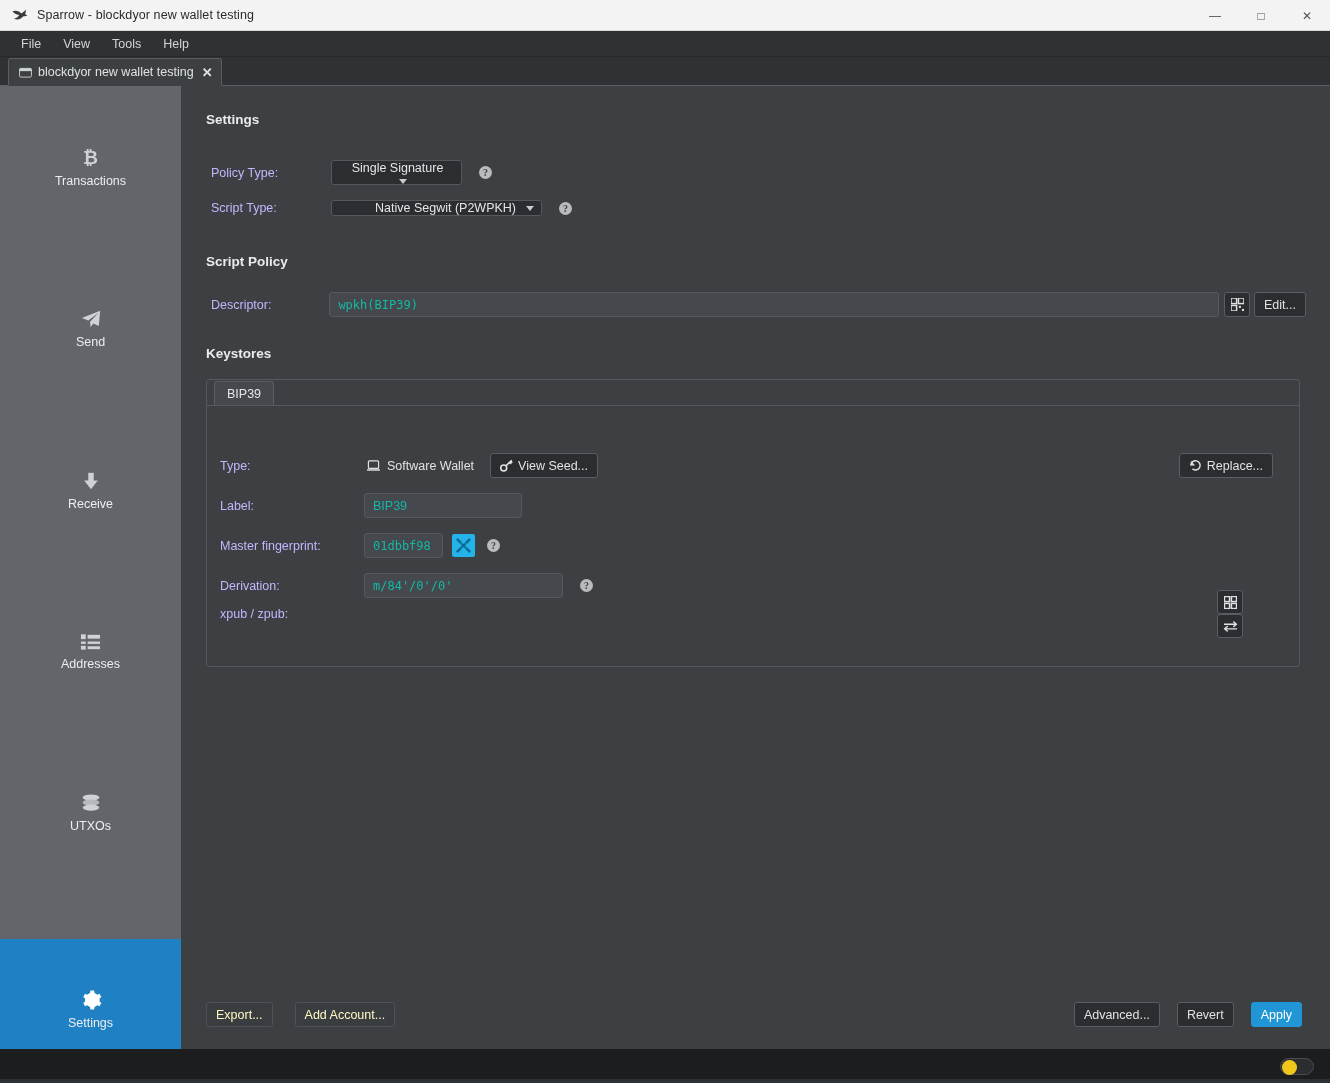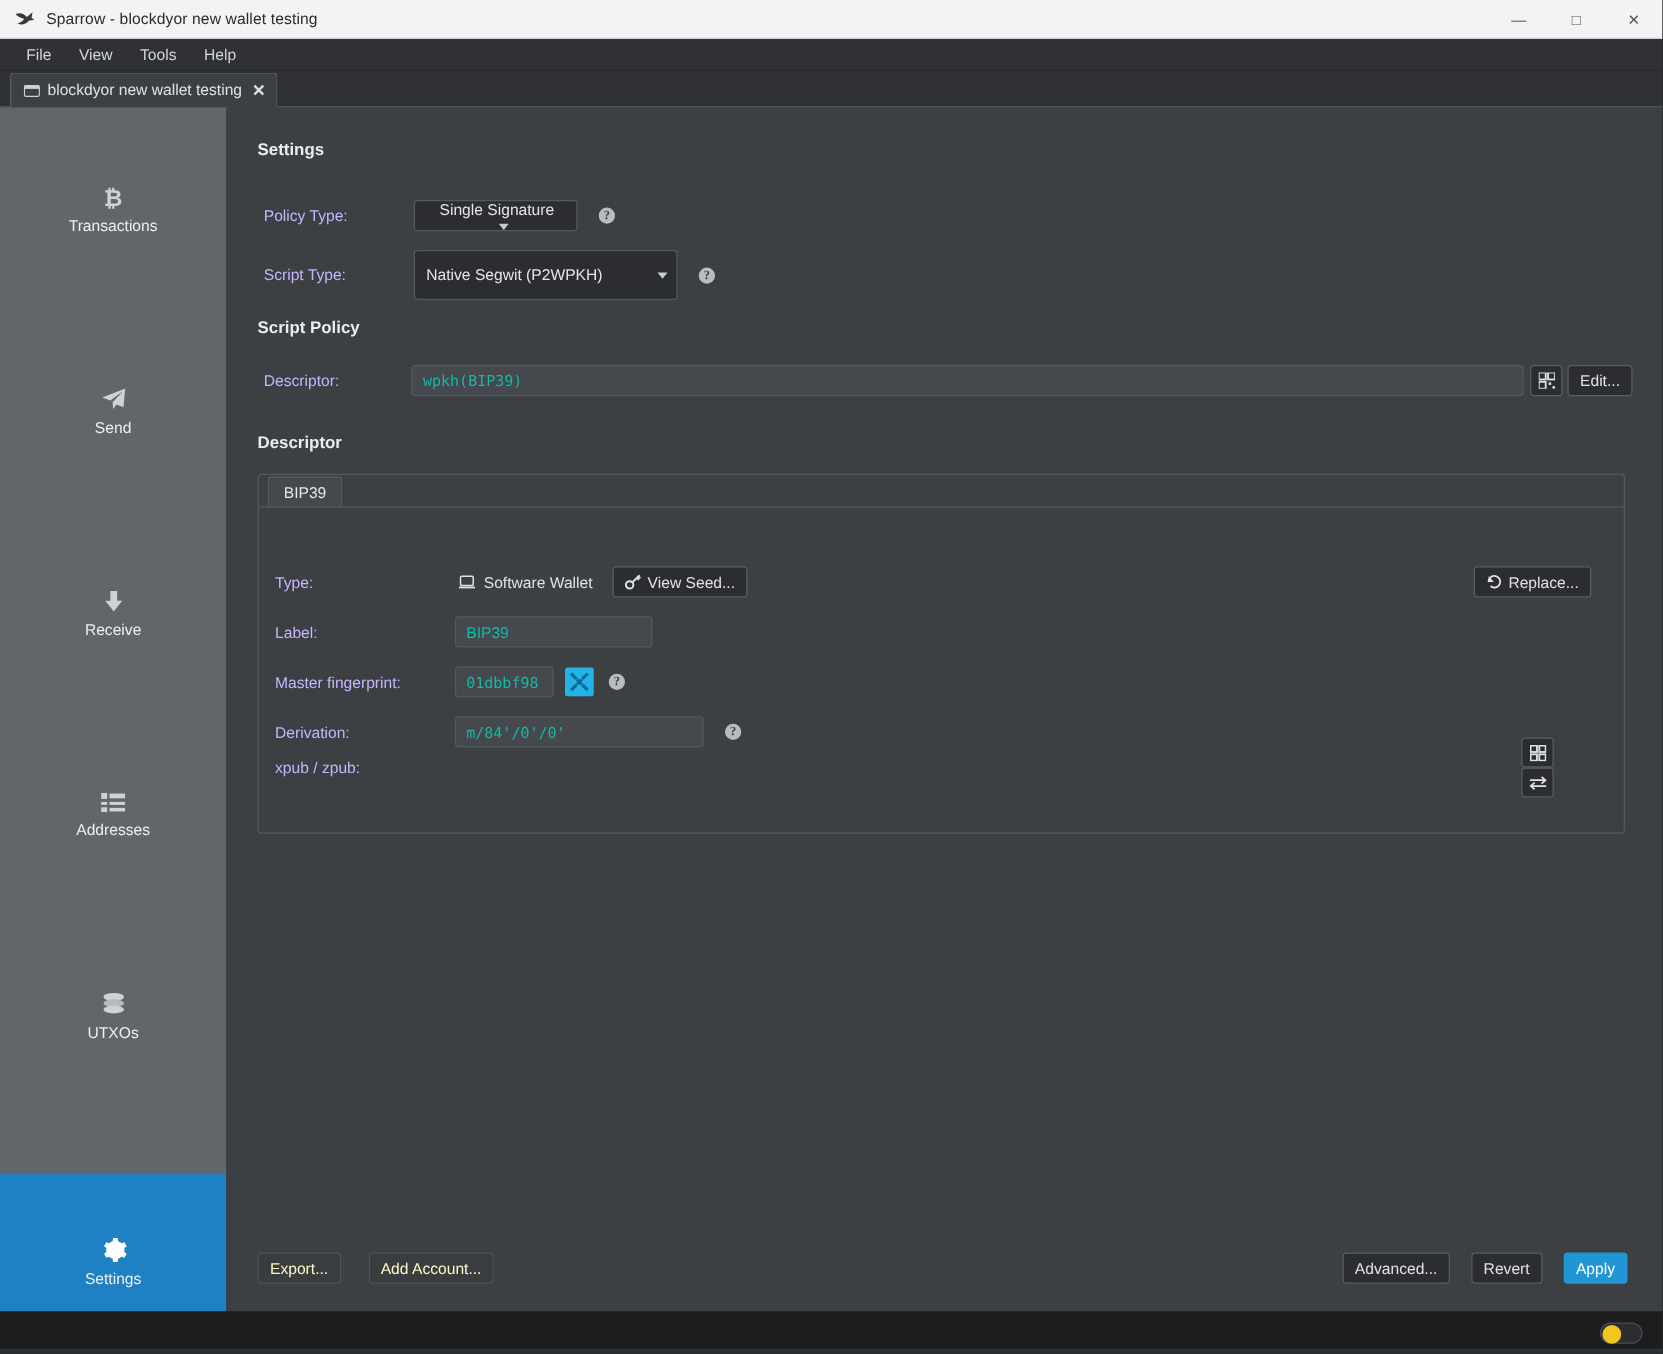--- a/index.html
+++ b/index.html
@@ -244,21 +244,21 @@
         <span class="rlabel" style="width:110px;">Policy Type:</span>
         <div class="combo" style="width:131px; margin-left:10px;flex-direction:column;">
           <span>Single Signature</span>
           <span class="caret"></span>
         </div>
         <span class="helpicon" style="margin-left:17px;">?</span>
       </div>
 
       <div class="row" style="left:30px; top:114px;">
         <span class="rlabel" style="width:110px;">Script Type:</span>
-        <div class="combo" style="width:211px; margin-left:10px; height:40px;">
+        <div class="combo" style="width:211px; margin-left:10px; height:16px;justify-content:flex-end;">
           <span>Native Segwit (P2WPKH)</span>
           <span class="caret"></span>
         </div>
         <span class="helpicon" style="margin-left:17px;">?</span>
       </div>
 
       <div class="sechead" style="left:25px; top:168px;">Script Policy</div>
 
       <div class="row" style="left:30px; top:206px; width:1095px;">
         <span class="rlabel" style="width:110px;">Descriptor:</span>
@@ -270,21 +270,21 @@
             <rect x="0" y="0" width="6" height="6" fill="none" stroke="#dfe2e4" stroke-width="1.6"></rect>
             <rect x="8" y="0" width="6" height="6" fill="none" stroke="#dfe2e4" stroke-width="1.6"></rect>
             <rect x="0" y="8" width="6" height="6" fill="none" stroke="#dfe2e4" stroke-width="1.6"></rect>
             <rect x="8.5" y="8.5" width="2.2" height="2.2" fill="#dfe2e4"></rect>
             <rect x="11.8" y="11.8" width="2.2" height="2.2" fill="#dfe2e4"></rect>
           </svg>
         </div>
         <div class="btn" style="margin-left:4px;">Edit...</div>
       </div>
 
-      <div class="sechead" style="left:25px; top:260px;">Descriptor</div>
+      <div class="sechead" style="left:25px; top:260px;">Keystores</div>
 
       <div class="ksbox" style="left:25px; top:293px; width:1094px; height:288px;">
         <div class="kstabs">
           <div class="kstab">
             <span>BIP39</span>
           </div>
         </div>
         <div class="kstabline"></div>
 
         <div class="row" style="left:13px; top:73px; width:1065px;">

